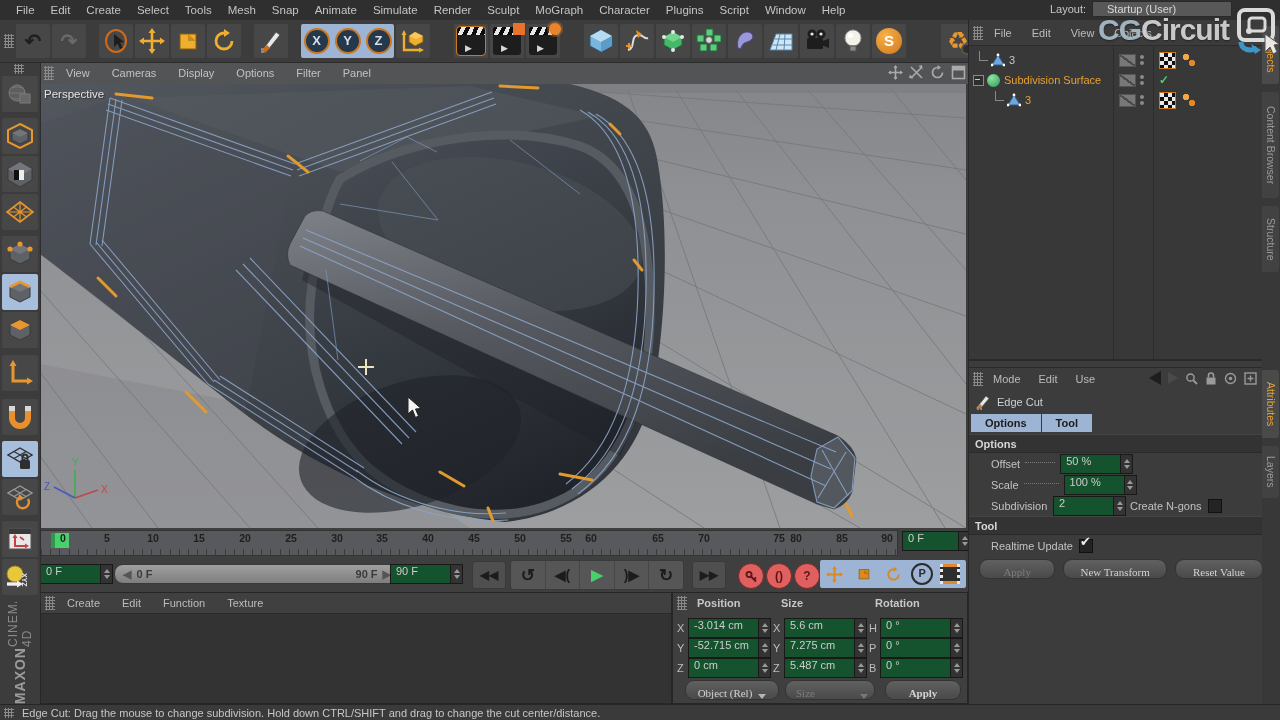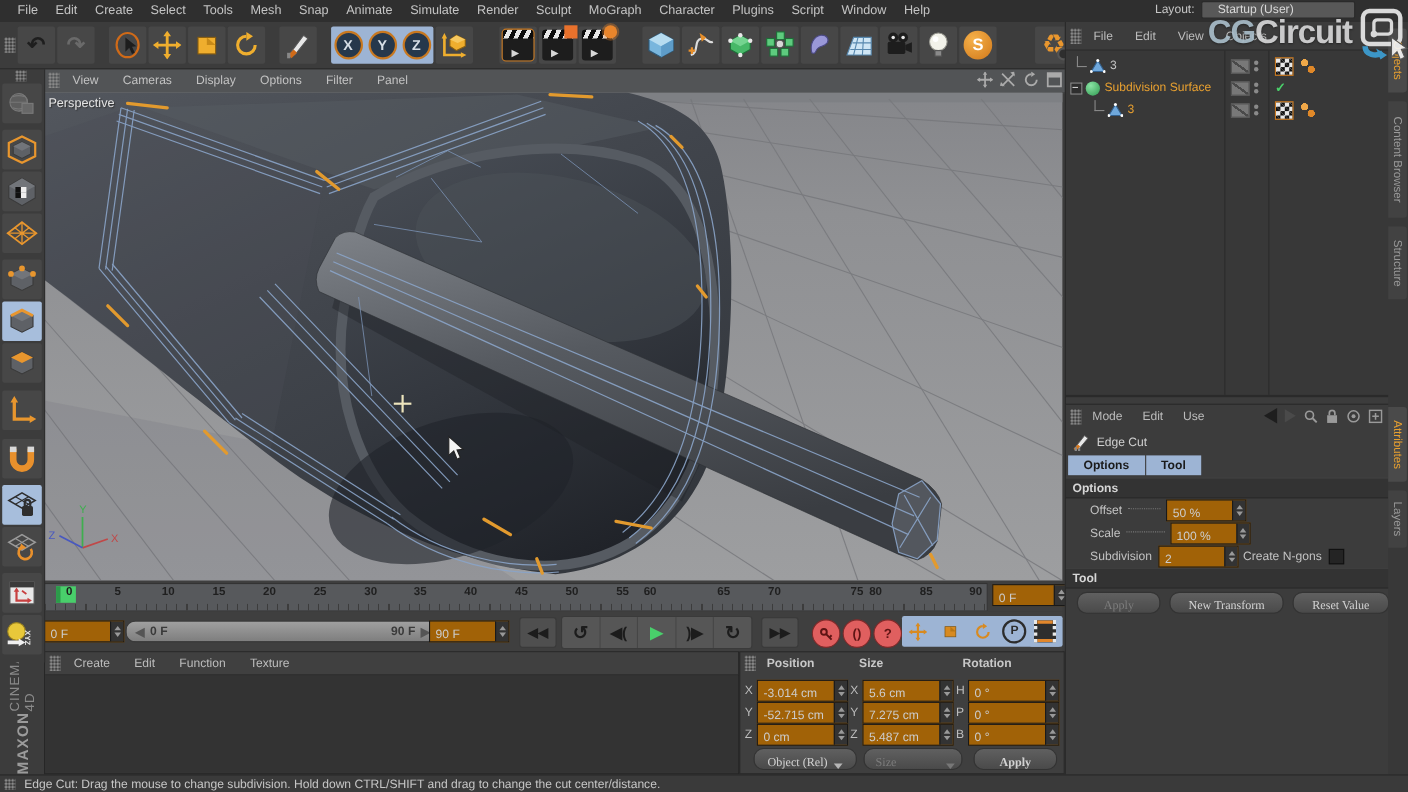--- a/index.html
+++ b/index.html
@@ -50,21 +50,21 @@
   
   .ruler{left:40px;top:528px;width:926px;height:28px;background:#3f3f3f;z-index:3;}
   .rulerbar{position:absolute;left:0;top:2px;width:856px;height:24px;background:#57595c;border:1px solid #333;}
   .rulerbar .ticks{position:absolute;left:0;bottom:0;width:100%;height:6px;
      background:repeating-linear-gradient(90deg,#3c3c3c 0 1px,transparent 1px 9.18px);}
   .tick{position:absolute;top:1px;transform:translateX(-50%);color:#1f1f1f;font-size:10.5px;font-weight:bold;}
   .marker{position:absolute;left:10px;top:2px;width:14px;height:15px;background:#49cf6b;border-left:4px solid #2c9a4a;}
   .framefield{position:absolute;left:862px;top:3px;width:62px;}
   
   .transport{left:40px;top:556px;width:926px;height:36px;background:#3f3f3f;z-index:3;}
-  .field{background:#a16207;border:1px solid #191919;height:18px;display:flex;align-items:flex-end;
+  .field{background:#14532d;border:1px solid #191919;height:18px;display:flex;align-items:flex-start;
          padding-left:5px;color:#cccccc;}
   .field .fl{flex:1;}
   .spn{width:11px;height:100%;display:flex;flex-direction:column;align-items:center;justify-content:center;
        gap:2px;background:#333;border-left:1px solid #1a1a1a;}
   .spn i{width:0;height:0;border-left:3px solid transparent;border-right:3px solid transparent;}
   .spn .up{border-bottom:4px solid #999;}
   .spn .dn{border-top:4px solid #999;}
   .range{position:absolute;left:74px;top:8px;width:268px;height:18px;border-radius:9px;
          background:linear-gradient(#a0a0a0,#7e7e7e);border:1px solid #3a3a3a;display:flex;
          align-items:center;justify-content:space-between;padding:0 8px;color:#3a3a3a;font-weight:bold;}
@@ -978,20 +978,26 @@
               <i class="up"></i>
               <i class="dn"></i>
             </span>
           </div>
         <span class="atlabel" style="margin-left:4px;">Create N-gons</span>
         <span class="cbox"></span>
       </div>
       <div class="atsection">
         <span>Tool</span>
       </div>
+      <div class="atrow">
+        <span class="atlabel">Realtime Update</span>
+        <span class="cbox">
+            <span class="chk">✔</span>
+          </span>
+      </div>
       <div class="atbuttons">
         <span class="pill dis" style="width:76px;">
             <span>Apply</span>
           </span>
         <span class="pill" style="width:104px;">
             <span>New Transform</span>
           </span>
         <span class="pill" style="width:88px;overflow:hidden;">
             <span>Reset Value</span>
           </span>

